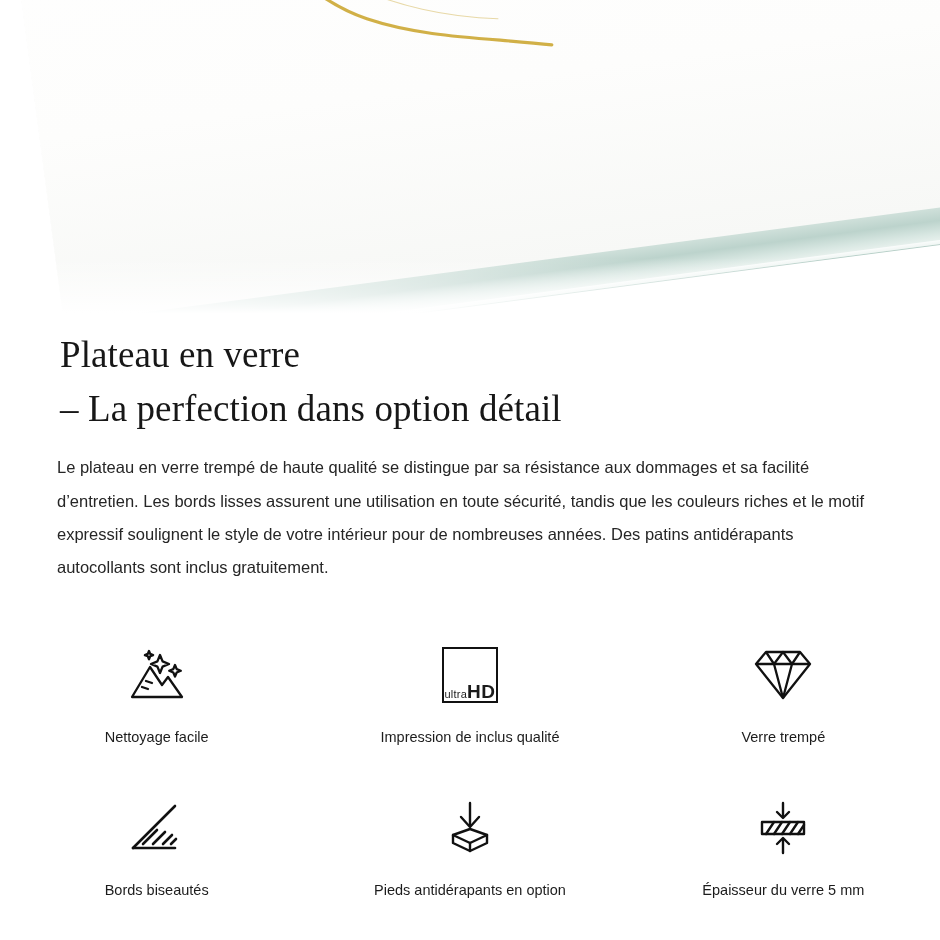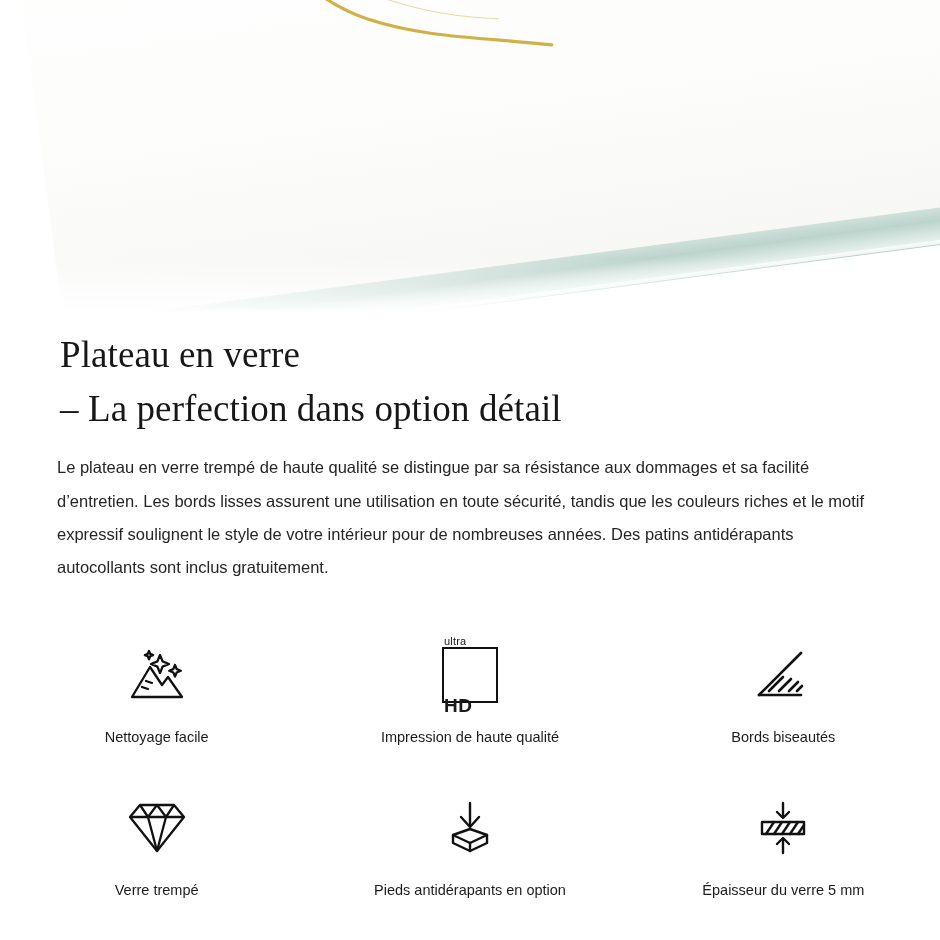--- a/index.html
+++ b/index.html
@@ -133,22 +133,22 @@
     font-size: 14.5px;
     color: #1c1c1c;
     text-align: right;
     line-height: 1.3;
   }
   .hd-box {
     width: 52px;
     height: 52px;
     border: 2.4px solid #111;
     display: flex;
-    flex-direction: column;
-    align-items: flex-start;
+    flex-direction: row;
+    align-items: flex-end;
     justify-content: center;
     line-height: 1;
   }
   .hd-box .ultra {
     font-size: 11px;
     letter-spacing: 0.2px;
     margin-bottom: 1px;
   }
   .hd-box .hd {
     font-size: 19px;
@@ -216,48 +216,48 @@
       <div class="feature-label">Nettoyage facile</div>
     </div>
 
     <div class="feature">
       <div class="feature-icon">
         <div class="hd-box">
           <span class="ultra">ultra</span>
           <span class="hd">HD</span>
         </div>
       </div>
-      <div class="feature-label">Impression de haute qualité</div>
+      <div class="feature-label">Impression de inclus qualité</div>
+    </div>
+
+    <div class="feature">
+      <div class="feature-icon">
+        <svg width="66" height="58" viewBox="0 0 66 58" fill="none" stroke="#111" stroke-width="2.3" stroke-linejoin="round">
+          <path d="M6 18 L16 6 L50 6 L60 18 L33 52 Z"></path>
+          <path d="M6 18 L60 18"></path>
+          <path d="M16 6 L24 18 L33 52"></path>
+          <path d="M50 6 L42 18 L33 52"></path>
+          <path d="M24 18 L33 6 L42 18"></path>
+        </svg>
+      </div>
+      <div class="feature-label">Verre trempé</div>
     </div>
 
     <div class="feature">
       <div class="feature-icon">
         <svg width="60" height="56" viewBox="0 0 60 56" fill="none" stroke="#111" stroke-width="2.6" stroke-linecap="round">
           <path d="M6 48 L48 6"></path>
           <path d="M6 48 L48 48"></path>
           <path d="M16 44 L30 30"></path>
           <path d="M26 44 L38 32"></path>
           <path d="M36 44 L45 35"></path>
           <path d="M44 44 L49 39"></path>
         </svg>
       </div>
       <div class="feature-label">Bords biseautés</div>
-    </div>
-
-    <div class="feature">
-      <div class="feature-icon">
-        <svg width="66" height="58" viewBox="0 0 66 58" fill="none" stroke="#111" stroke-width="2.3" stroke-linejoin="round">
-          <path d="M6 18 L16 6 L50 6 L60 18 L33 52 Z"></path>
-          <path d="M6 18 L60 18"></path>
-          <path d="M16 6 L24 18 L33 52"></path>
-          <path d="M50 6 L42 18 L33 52"></path>
-          <path d="M24 18 L33 6 L42 18"></path>
-        </svg>
-      </div>
-      <div class="feature-label">Verre trempé</div>
     </div>
 
     <div class="feature">
       <div class="feature-icon">
         <svg width="62" height="58" viewBox="0 0 62 58" fill="none" stroke="#111" stroke-width="2.4" stroke-linejoin="round" stroke-linecap="round">
           <path d="M31 4 L31 26"></path>
           <path d="M22 18 L31 28 L40 18"></path>
           <path d="M14 36 L31 30 L48 36 L31 44 Z"></path>
           <path d="M14 36 L14 44 L31 52 L48 44 L48 36"></path>
           <path d="M31 44 L31 52"></path>

